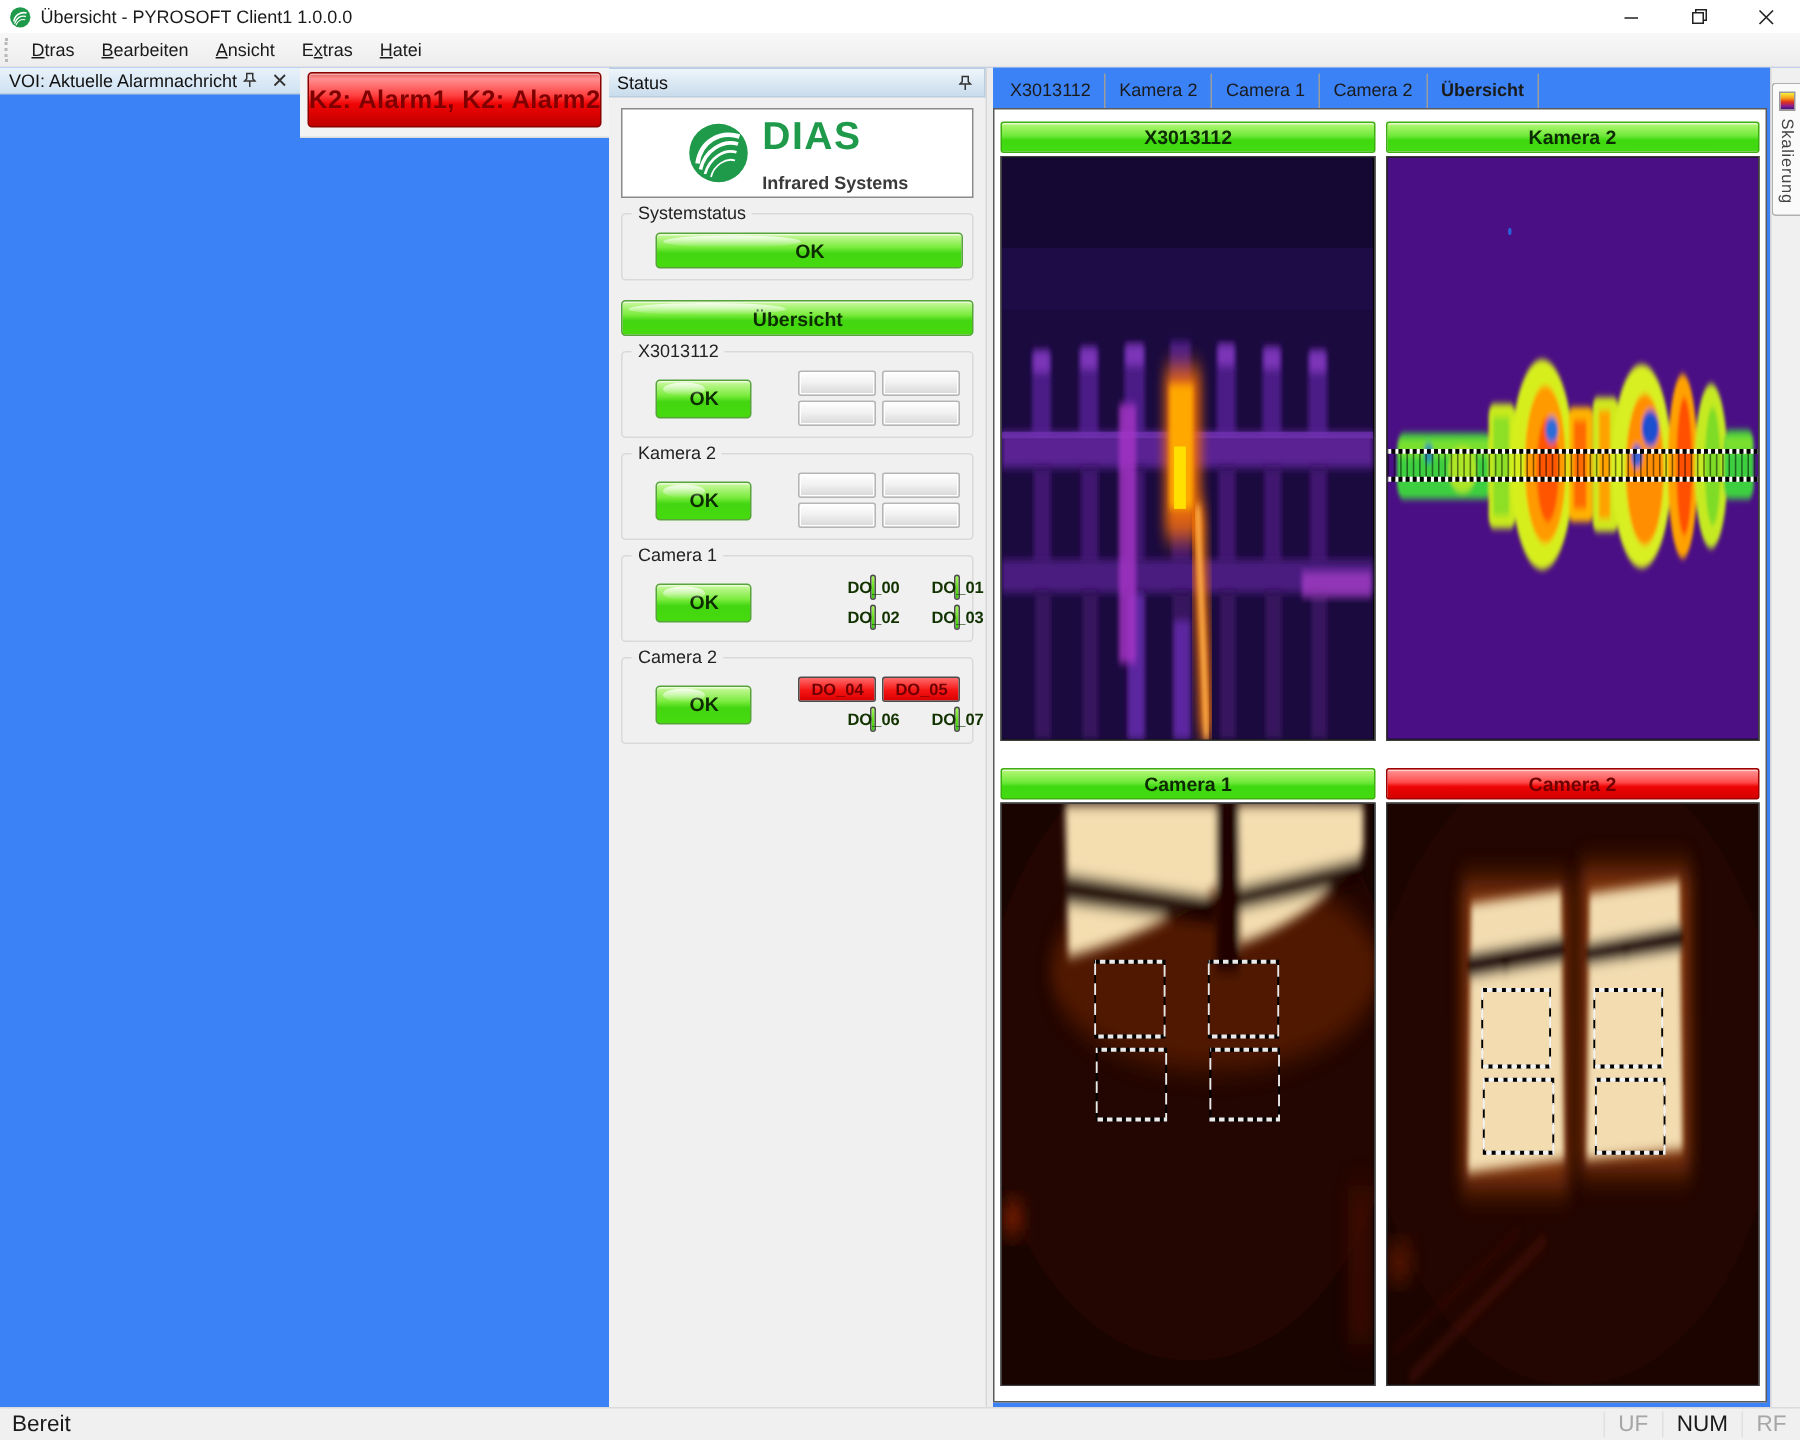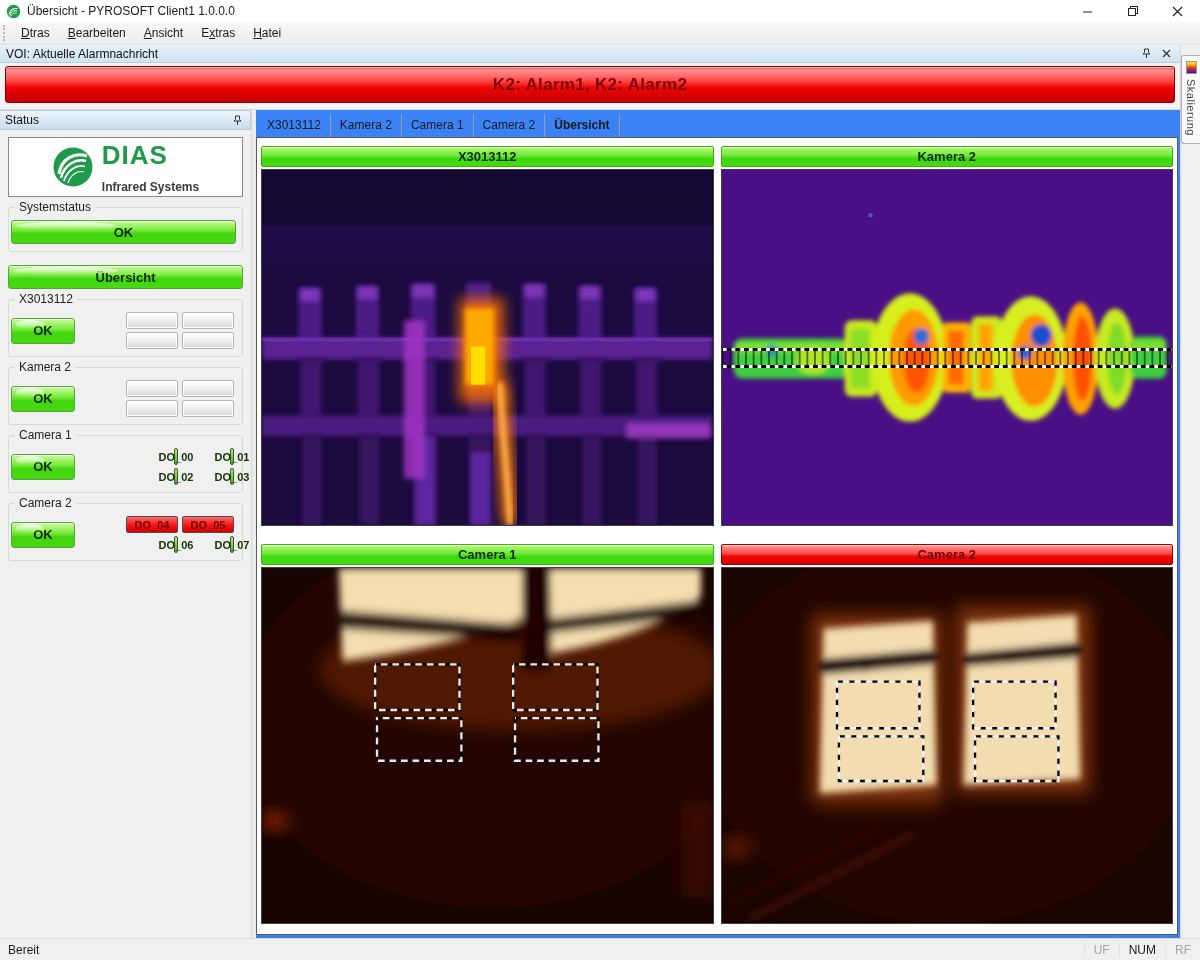--- a/index.html
+++ b/index.html
@@ -17,21 +17,21 @@
 
   
   .menubar { height:23px; background:linear-gradient(#f8f8f8,#ededed); display:flex; align-items:center;
     font-size:12px; color:#1a1a1a; flex:0 0 auto; border-bottom:1px solid #e2e2e2; }
   .menu-grip { width:5px; height:16px; margin:0 4px 0 3px; border-left:2px dotted #b8b8b8; }
   .menu-item { padding:3px 9px; cursor:default; }
   .menu-item u { text-decoration:underline; }
 
   
   .mid { flex:1; display:flex; min-height:0; }
-  .left-col { flex:1; display:flex; flex-direction:column; min-width:0; }
+  .left-col { flex:1; display:flex; flex-direction:row; min-width:0; }
 
   .voi-header { height:18px; background:linear-gradient(#e9f2fa,#cfe2f2); border-bottom:1px solid #b9cdde;
     display:flex; align-items:center; font-size:12px; padding-left:6px; color:#111; flex:0 0 auto; }
   .voi-tools { margin-left:auto; display:flex; gap:4px; padding-right:6px; }
   .tool-ico { width:16px; height:14px; display:flex; align-items:center; justify-content:center; color:#333; font-size:11px; }
 
   .alarm-area { height:47px; background:#f3f3f3; padding:3px 5px 6px 5px; flex:0 0 auto; border-bottom:1px solid #dcdcdc; }
   .alarm-banner { height:100%; border:1px solid #8a0000; border-radius:3px;
     background:linear-gradient(180deg,#e06060 0%, #ff9090 10%, #ff4040 42%, #f00505 58%, #c00000 100%);
     display:flex; align-items:center; justify-content:center;
@@ -45,21 +45,21 @@
   .side-header { height:20px; background:linear-gradient(#eef5fb,#c9dcec); border:1px solid #b9cdde; border-left:none;
     display:flex; align-items:center; font-size:12px; padding:0 5px; color:#111; }
   .side-header .tool-ico { margin-left:auto; }
   .side-body { flex:1; padding:5px 8px; overflow:hidden; }
 
   .logo-box { background:#fff; border:1px solid #8a8a8a; height:60px; display:flex; align-items:center; justify-content:center; gap:8px; margin:2px 0 10px 0; }
   .logo-text { display:flex; flex-direction:column; line-height:1; }
   .logo-brand { font-size:26px; font-weight:bold; color:#1f9a4b; letter-spacing:1px; }
   .logo-tag { font-size:12px; font-weight:bold; color:#3a3a3a; margin-top:13px; }
 
-  .groupbox { position:relative; border:1px solid #d9d9d9; border-radius:3px; margin:10px 0 0 0; padding:12px 6px 7px 2px; }
+  .groupbox { position:relative; border:1px solid #d9d9d9; border-radius:3px; margin:10px 0 0 0; padding:12px 6px 7px 22px; }
   .groupbox > .gb-label { position:absolute; top:-8px; left:6px; background:#f0f0f0; padding:0 4px; font-size:12px; color:#222; }
 
   .btn-green { background:linear-gradient(180deg,#cdf9a2 0%, #7bec3e 40%, #43d611 58%, #46da0e 100%);
     border:1px solid #57a33c; border-radius:3px; font-weight:bold; font-size:13px; color:#0c2b00;
     display:flex; align-items:center; justify-content:center; position:relative; overflow:hidden;
     box-shadow:inset 0 1px 0 rgba(255,255,255,.6); }
   .btn-green::before { content:""; position:absolute; left:4px; top:1px; width:45%; height:38%;
     background:linear-gradient(rgba(255,255,255,.85),rgba(255,255,255,0)); border-radius:50%; }
   .btn-wide { height:24px; width:100%; }
   .btn-ok-small { width:64px; height:26px; flex:0 0 auto; }
@@ -95,21 +95,21 @@
   
   .right-strip { width:20px; flex:0 0 auto; background:#f0f0f0; border-left:1px solid #d5d5d5; display:flex; flex-direction:column; align-items:center; }
   .scale-tab { margin-top:10px; width:19px; border:1px solid #b0b0b0; border-right:none; border-radius:3px 0 0 3px;
     background:#fafafa; padding:5px 0 7px 0; display:flex; flex-direction:column; align-items:center; gap:5px; }
   .scale-tab .vtext { writing-mode:vertical-lr; font-size:11px; color:#444; letter-spacing:.5px; }
   .palette-ico { width:11px; height:13px; border:1px solid #999;
     background:linear-gradient(#f7ef3a 0%, #f7a21c 30%, #e0301a 55%, #8e1f8e 78%, #3a1076 100%); }
 
   
   .statusbar { height:22px; flex:0 0 auto; background:#f0f0f0; border-top:1px solid #dadada;
-    display:flex; align-items:center; font-size:12px; color:#1a1a1a; padding-left:8px; }
+    display:flex; align-items:center; font-size:15px; color:#1a1a1a; padding-left:8px; }
   .sb-right { margin-left:auto; display:flex; height:100%; align-items:center; }
   .sb-ind { padding:0 9px; border-left:1px solid #e0e0e0; color:#a6a6a6; }
   .sb-ind.active { color:#1a1a1a; }
 </style>
 </head>
 <body>
 
 <div class="app">
 
   <div class="titlebar">

